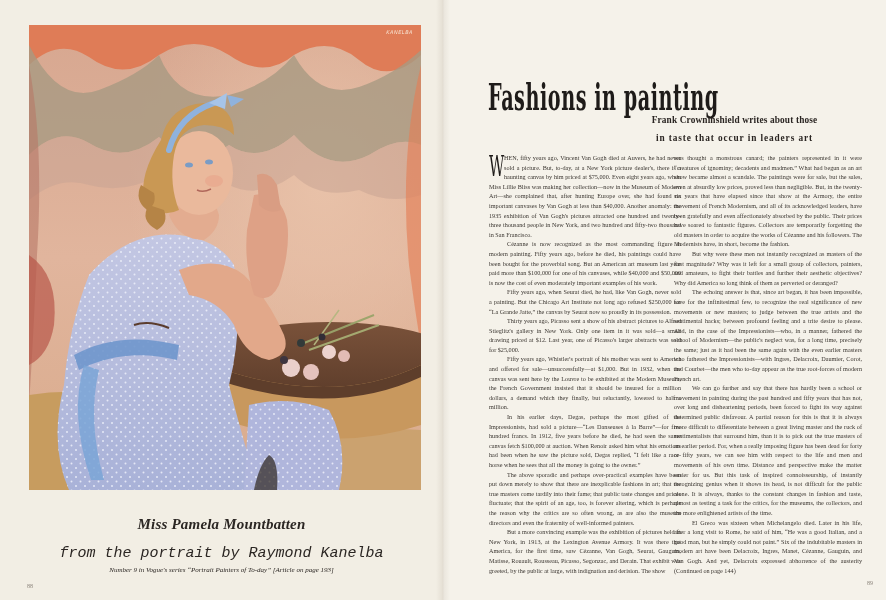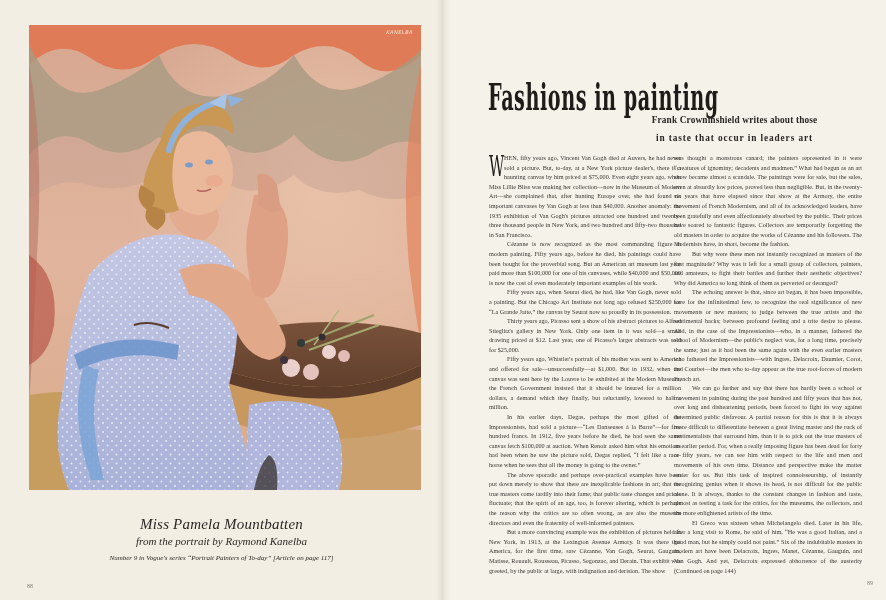--- a/index.html
+++ b/index.html
@@ -35,25 +35,25 @@
     position: absolute; right: 8px; top: 4px;
     font-family: "DejaVu Sans", sans-serif;
     font-size: 5px; letter-spacing: 0.5px;
     color: #f7e3d2; font-style: italic;
   }
 
   
   .caption { position: absolute; left: 0; width: 443px; text-align: center; top: 515px; }
   .caption .sitter {
     font-family: "Liberation Serif", serif; font-style: italic;
-    font-size: 15px; color: #2b2623; letter-spacing: 0.2px; line-height: 18px;
+    font-size: 15px; color: #2b2623; letter-spacing: 0.2px; line-height: 18px; font-weight: bold;
   }
   .caption .artist {
-    font-family: Liberation Serif, serif; font-style: italic;
-    font-size: 11px; color: #2b2623; line-height: 17px;
+    font-family: Liberation Mono, monospace; font-style: italic;
+    font-size: 15px; color: #2b2623; line-height: 17px; margin-top: 12px;
   }
   .caption .series {
     font-family: "Liberation Serif", serif; font-style: italic;
     font-size: 7px; color: #2b2623; line-height: 14px; margin-top: 1px;
   }
   .folio {
     position: absolute; font-family: "Liberation Serif", serif;
     font-size: 6px; color: #8c857c;
   }
   .folio.left { left: 27px; top: 583px; }
@@ -194,21 +194,21 @@
         <path d="M198 70 L215 74 L202 82 Z" fill="#8fb2dd"></path>
 
         <path d="M225 465 Q230 440 240 430 Q250 435 248 465 Z" fill="#2f2620" opacity="0.7"></path>
       </svg>
       <span class="signature">KANELBA</span>
     </div>
 
     <div class="caption">
       <div class="sitter">Miss Pamela Mountbatten</div>
       <div class="artist">from the portrait by Raymond Kanelba</div>
-      <div class="series">Number 9 in Vogue's series “Portrait Painters of To-day” [Article on page 117]</div>
+      <div class="series">Number 9 in Vogue's series “Portrait Painters of To-day” [Article on page 193]</div>
     </div>
 
     <div class="folio left">88</div>
   </div>
 
   <div class="page-right"></div>
 
   <div class="gutter"></div>
 
   <h1 class="title">Fashions in painting</h1>

